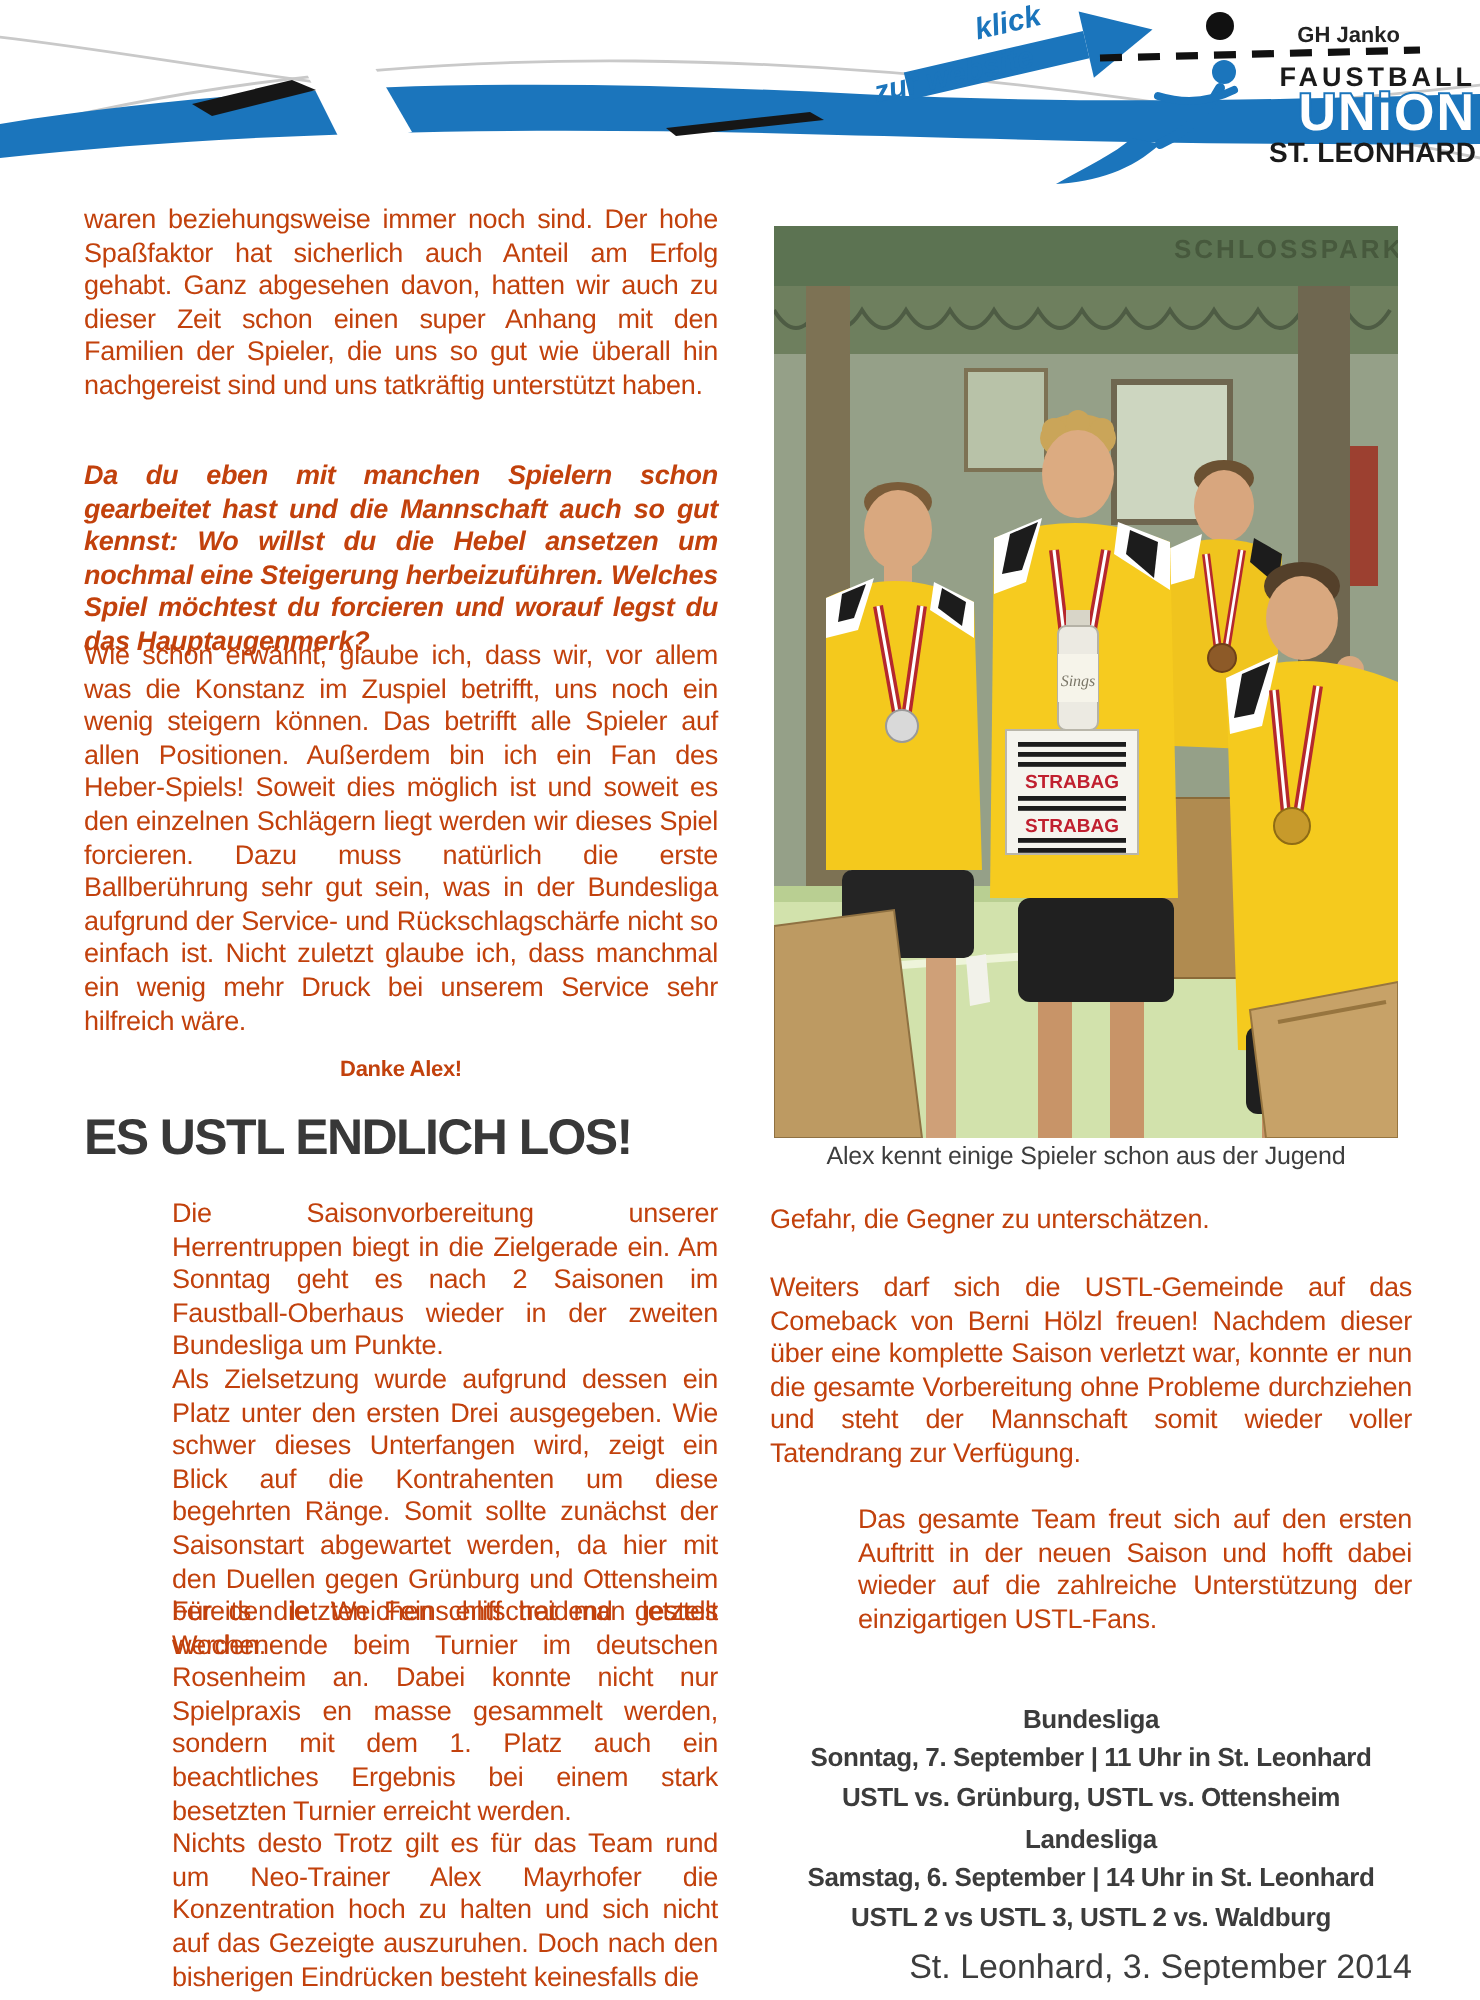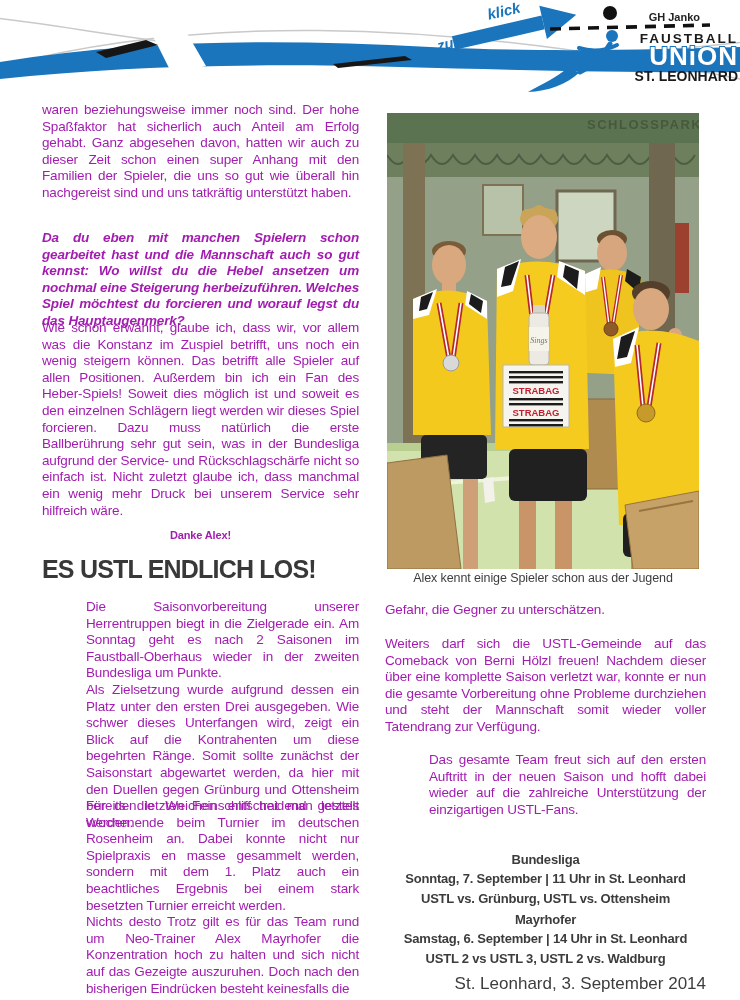--- a/index.html
+++ b/index.html
@@ -4,21 +4,21 @@
 <style>
   * { margin:0; padding:0; box-sizing:border-box; }
   html,body { background:#ffffff; }
   body { font-family:"Liberation Sans", sans-serif; }
   .page {
     position:relative; width:740px; height:1000px; margin:0 auto;
     background:#ffffff; overflow:hidden;
   }
   .header-art { position:absolute; left:0; top:0; width:740px; height:100px; }
   .block {
-    position:absolute; color:#a21caf; font-size:13.5px; line-height:16.6px;
+    position:absolute; color:#c2410c; font-size:13.5px; line-height:16.6px;
     letter-spacing:-0.15px; text-align:justify;
   }
   .left  { left:42px;  width:317px; }
   .right { left:385px; width:321px; }
   .q { font-weight:bold; font-style:italic; }
   .thanks { text-align:center; font-weight:bold; font-size:11px; }
   .headline {
     position:absolute; left:42px; width:330px; color:#383838;
     font-size:25px; font-weight:bold; letter-spacing:-0.8px; text-align:left;
     line-height:28px;
@@ -227,20 +227,20 @@
     <p class="nosp">Das gesamte Team freut sich auf den ersten Auftritt in der neuen Saison und hofft dabei wieder auf die zahlreiche Unterstützung der einzigartigen USTL-Fans.</p>
   </div>
 
   <div class="sched" style="top:850px">
     <div>Bundesliga</div>
     <div>Sonntag, 7. September | 11 Uhr in St. Leonhard</div>
     <div>USTL vs. Grünburg, USTL vs. Ottensheim</div>
   </div>
 
   <div class="sched" style="top:910px">
-    <div>Mayrhofer</div>
+    <div>Landesliga</div>
     <div>Samstag, 6. September | 14 Uhr in St. Leonhard</div>
     <div>USTL 2 vs USTL 3, USTL 2 vs. Waldburg</div>
   </div>
 
   <div class="dateline" style="top:974px">St. Leonhard, 3. September 2014</div>
 
 </div>
 
 </body></html>

